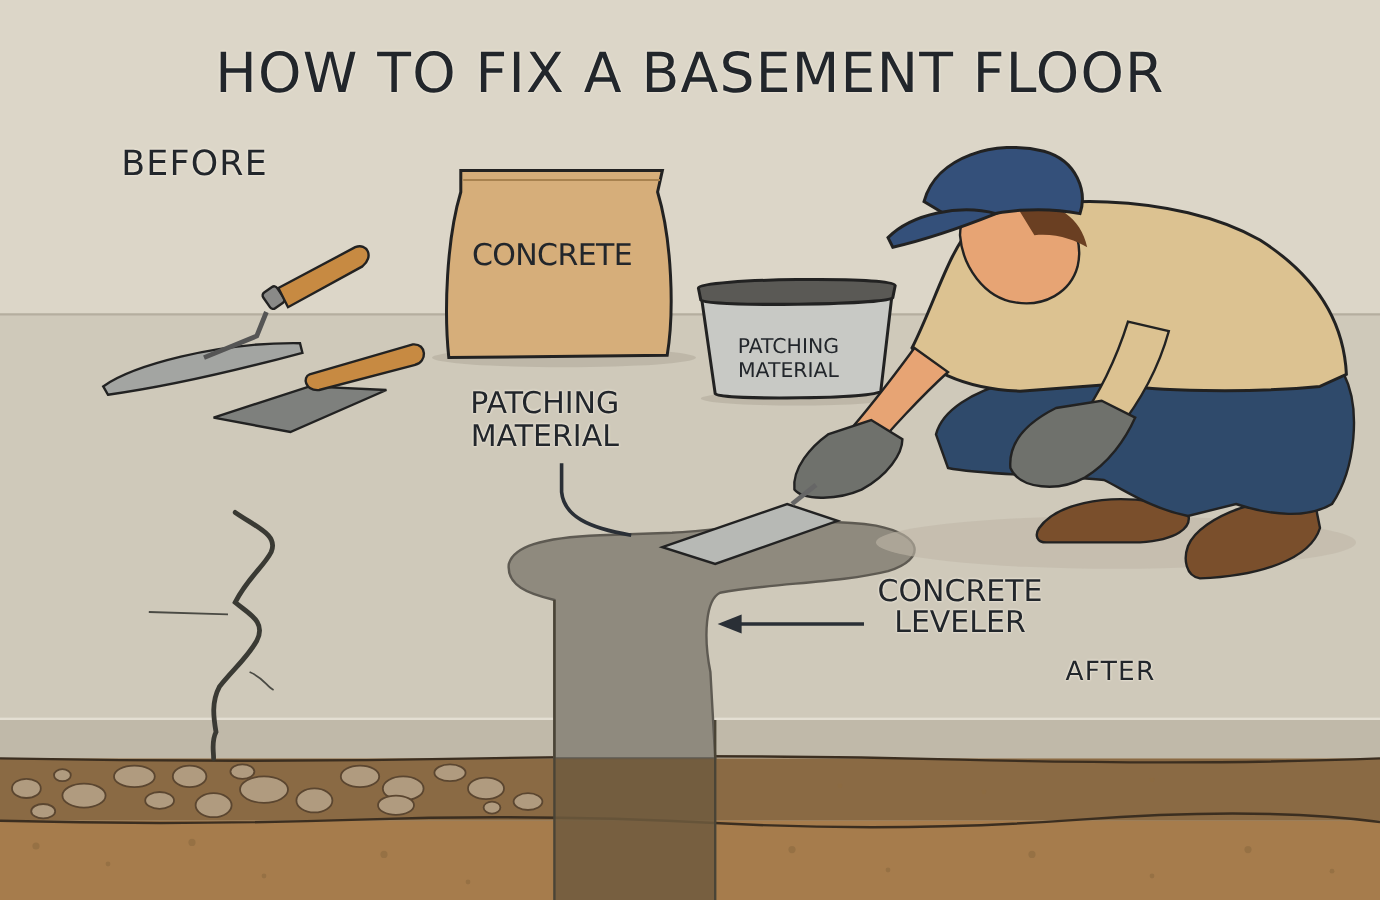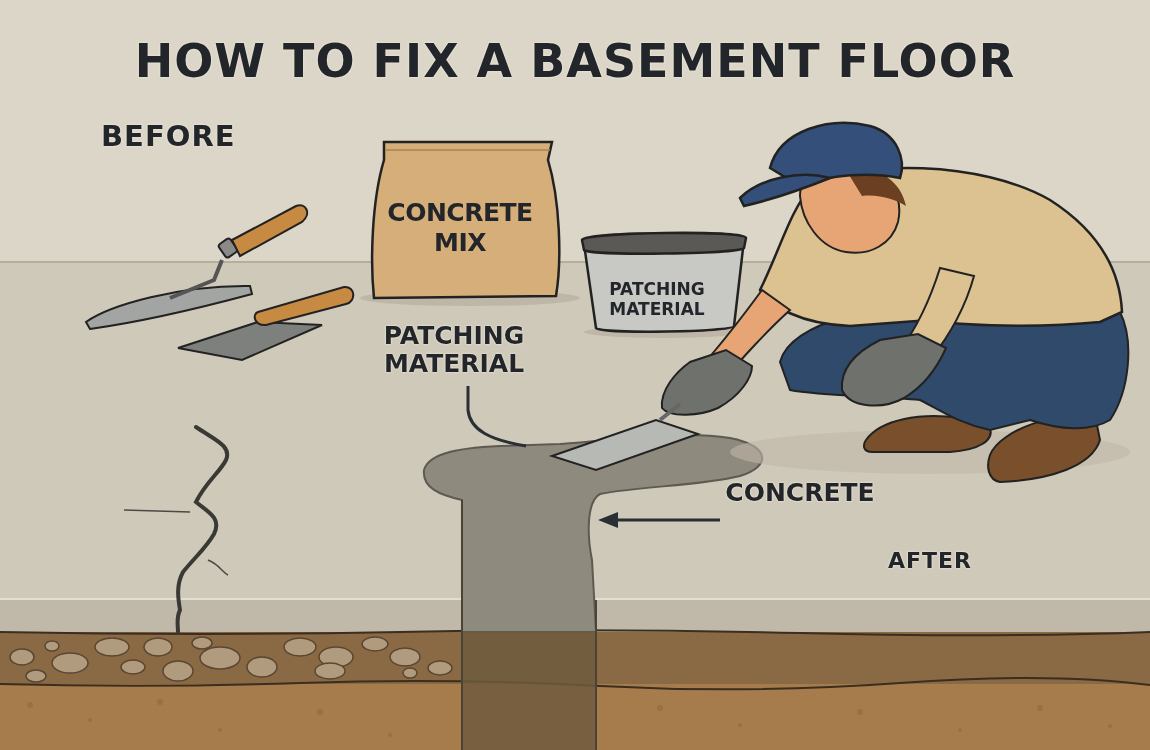--- a/index.html
+++ b/index.html
@@ -1,19 +1,19 @@
 <!DOCTYPE html>
 <html><head>
   <meta charset="utf-8">
   <style>
     html, body { margin: 0; padding: 0; }
     body { width: 1150px; height: 750px; overflow: hidden; background: #dcd6c8; font-family: "DejaVu Sans", sans-serif; }
     .stage { position: relative; width: 1150px; height: 750px; }
     svg.scene { position: absolute; left: 0; top: 0; width: 1150px; height: 750px; }
-    .label { position: absolute; font-family: "DejaVu Sans", sans-serif; font-weight: bold; color: #22262b; line-height: 1.0; text-shadow: 0 0 2px #efe9dc, 0 0 2px #efe9dc; white-space: nowrap; }
+    .label { position: absolute; font-family: "DejaVu Sans", sans-serif; font-weight: normal; color: #22262b; line-height: 1.0; text-shadow: 0 0 2px #efe9dc, 0 0 2px #efe9dc; white-space: nowrap; }
     .title { left: 0; width: 1150px; top: 38px; text-align: center; font-size: 46px; letter-spacing: 1px; }
     .before { left: 101px; top: 122px; font-size: 29px; letter-spacing: 1px; }
     .after { left: 888px; top: 550px; font-size: 22px; letter-spacing: 1px; }
     .bag-label { left: 372px; top: 198px; width: 176px; text-align: center; font-size: 25px; line-height: 30px; text-shadow: none; letter-spacing: -0.5px; }
     .tub-label { left: 590px; top: 279px; width: 134px; text-align: center; font-size: 17px; line-height: 20px; text-shadow: none; }
     .patch-label { left: 364px; top: 322px; width: 180px; text-align: center; font-size: 25px; line-height: 28px; }
     .leveler-label { left: 700px; top: 480px; width: 200px; text-align: center; font-size: 25px; line-height: 26px; }
     .line { display: block; }
   </style>
 </head>
@@ -146,29 +146,29 @@
       <path d="M740 198 C760 178 800 170 830 178 C800 190 770 200 744 206 Z" fill="#34507a" stroke="#222" stroke-width="2.5"></path>
     </g>
   </svg>
 
   <div class="label title">HOW TO FIX A BASEMENT FLOOR</div>
   <div class="label before">BEFORE</div>
   <div class="label after">AFTER</div>
 
   <div class="label bag-label">
     <span class="line">CONCRETE</span>
-    <span class="line">MIX</span>
   </div>
 
   <div class="label tub-label">
     <span class="line">PATCHING</span>
     <span class="line">MATERIAL</span>
   </div>
 
   <div class="label patch-label">
     <span class="line">PATCHING</span>
     <span class="line">MATERIAL</span>
   </div>
 
   <div class="label leveler-label">
     <span class="line">CONCRETE</span>
+    <span class="line">LEVELER</span>
   </div>
 </div>
 
 </body></html>

